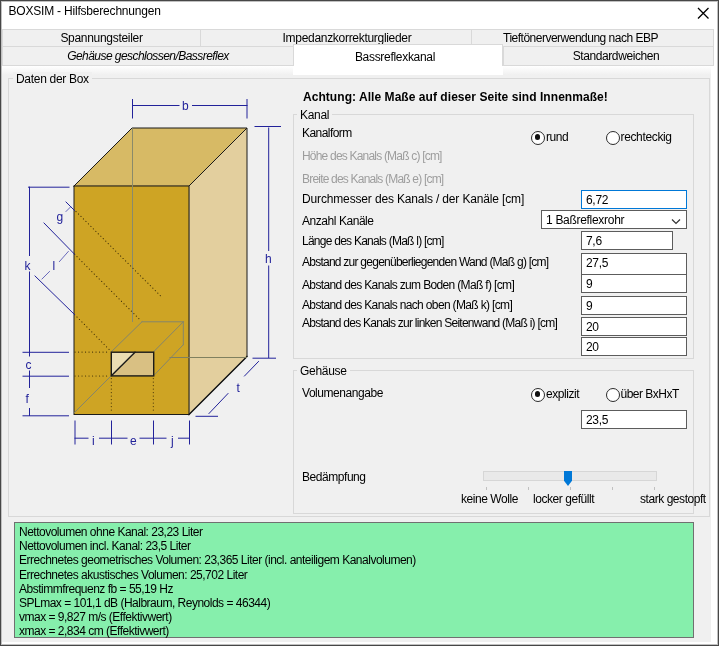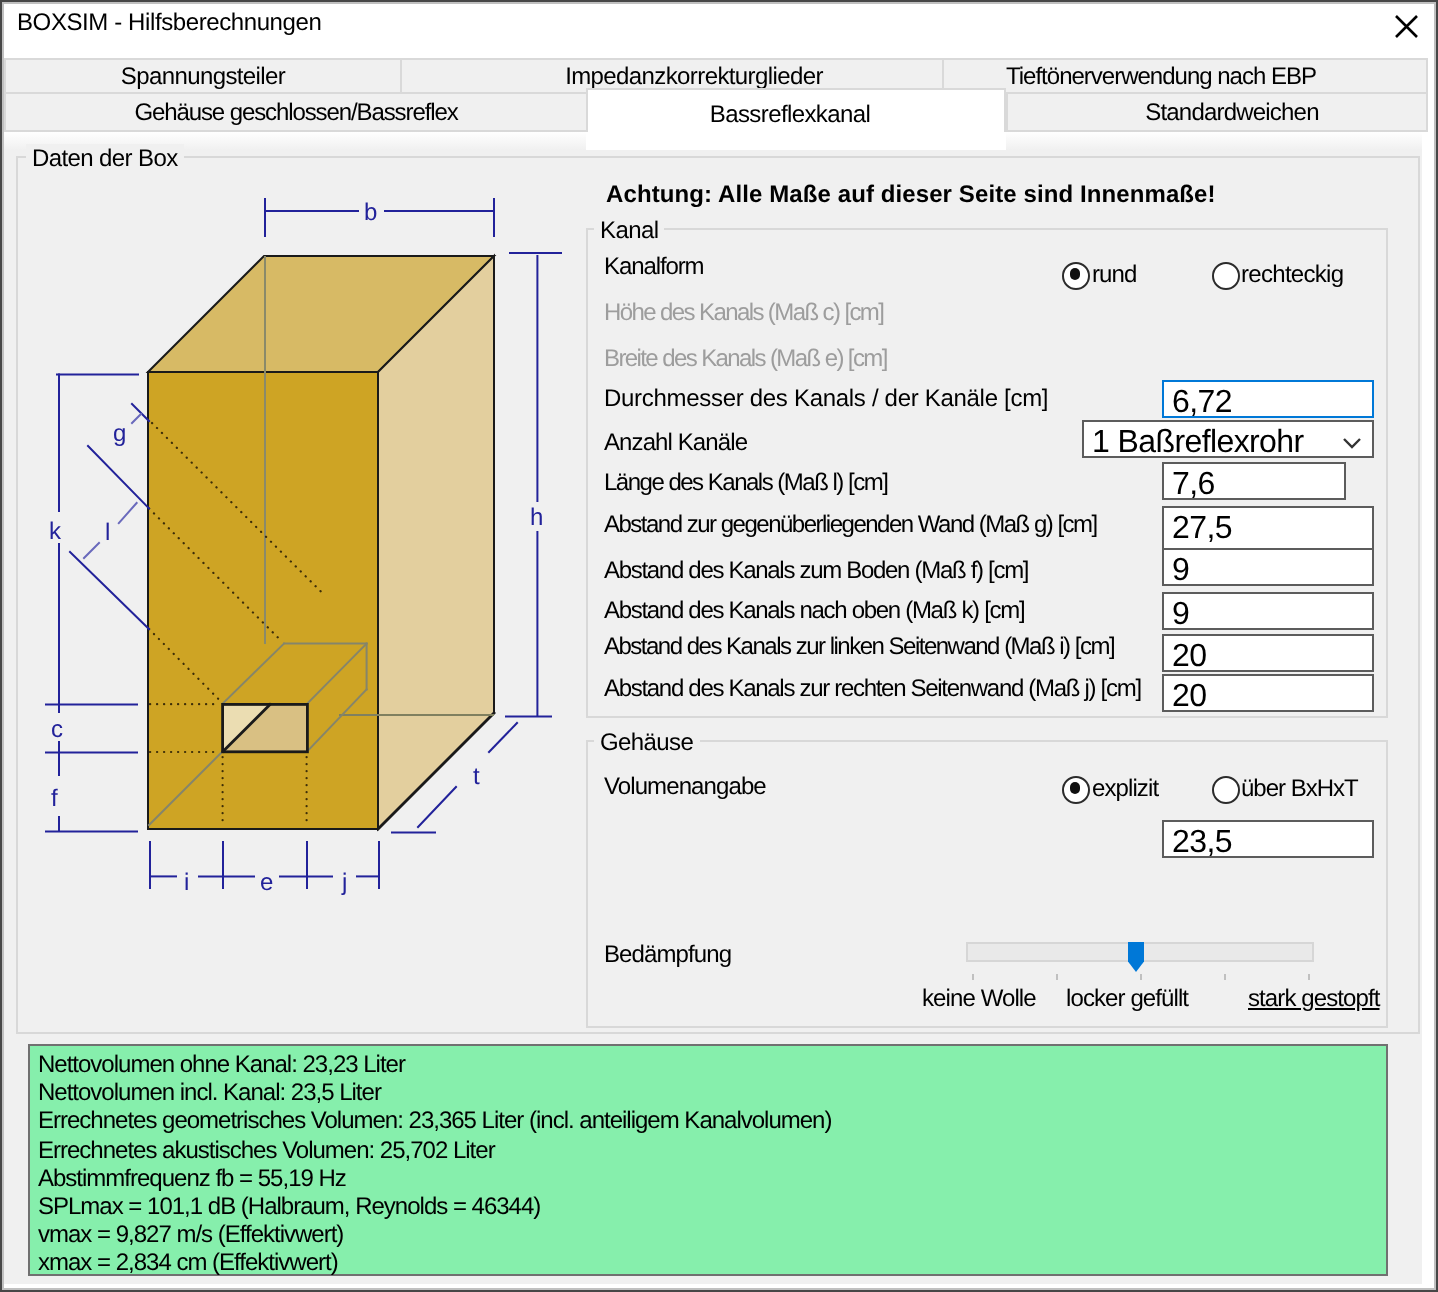--- a/index.html
+++ b/index.html
@@ -1,21 +1,21 @@
 <!DOCTYPE html>
 <html><head><meta charset="utf-8">
 <style>
   html,body{margin:0;padding:0;}
   body{width:719px;height:646px;position:relative;background:#fff;
        font-family:"Liberation Sans",sans-serif;font-size:12px;color:#000;overflow:hidden;}
   .abs{position:absolute;}
   .lbl{position:absolute;font-size:12px;letter-spacing:-0.45px;white-space:nowrap;}
   .gray{color:#9d9d9d;}
   .tb{position:absolute;background:#fff;border:1px solid #5c5c5c;box-sizing:border-box;
-      font-size:16px;padding:2px 0 0 4px;letter-spacing:-0.3px;}
+      font-size:12px;padding:2px 0 0 4px;letter-spacing:-0.3px;}
   .radio{position:absolute;width:14px;height:14px;border:1px solid #2b2b2b;border-radius:50%;
          background:#fff;box-sizing:border-box;}
   .radio .dot{position:absolute;left:3px;top:3px;width:6px;height:6px;border-radius:50%;background:#101010;}
   .fs{position:absolute;border:1px solid #d8d8d8;box-sizing:border-box;}
   .leg{position:absolute;background:#f0f0f0;padding:0 3px;font-size:12px;letter-spacing:-0.3px;}
   .tab{position:absolute;background:#f0f0f0;border:1px solid #d9d9d9;box-sizing:border-box;
        text-align:center;font-size:12px;letter-spacing:-0.3px;}
 </style></head>
 <body>
 
@@ -26,21 +26,21 @@
 <svg class="abs" style="left:697px;top:7px" width="13" height="13" viewBox="0 0 13 13">
   <path d="M1 1 L11.5 11.5 M11.5 1 L1 11.5" stroke="#000" stroke-width="1.3" fill="none"></path>
 </svg>
 
 <div class="abs" style="left:2px;top:29px;width:715px;height:37px;background:#fff;"></div>
 
 <div class="tab" style="left:2px;top:29px;width:199px;height:18px;"><span style="position:relative;top:1px;">Spannungsteiler</span></div>
 <div class="tab" style="left:200px;top:29px;width:320px;height:18px;"><span style="position:relative;top:1px;left:-13px;">Impedanzkorrekturglieder</span></div>
 <div class="tab" style="left:471px;top:29px;width:243px;height:18px;"><span style="position:relative;top:1px;left:-12px;letter-spacing:-0.5px;">Tieftönerverwendung nach EBP</span></div>
 
-<div class="tab" style="left:2px;top:46px;width:292px;height:20px;"><span style="position:relative;top:2px;letter-spacing:-0.55px;">Gehäuse geschlossen/Bassreflex</span></div>
+<div class="tab" style="left:2px;top:46px;width:292px;height:20px;font-style:italic;"><span style="position:relative;top:2px;letter-spacing:-0.55px;">Gehäuse geschlossen/Bassreflex</span></div>
 <div class="tab" style="left:503px;top:46px;width:211px;height:20px;"><span style="position:relative;top:2px;letter-spacing:-0.4px;margin-left:15px;">Standardweichen</span></div>
 
 <div class="tab" style="left:293px;top:44px;width:210px;height:30px;background:#fff;border-bottom:none;z-index:3;"><span style="position:relative;top:5px;left:-3px;">Bassreflexkanal</span></div>
 
 <div class="abs" style="left:2px;top:66px;width:709px;height:576px;background:#f0f0f0;z-index:1;"></div>
 <div class="abs" style="left:2px;top:66px;width:709px;height:9px;background:linear-gradient(#ffffff,#f0f0f0);z-index:1;"></div>
 <div class="abs" style="left:293px;top:66px;width:210px;height:9px;background:#fff;z-index:3;"></div>
 
 <div class="abs" style="left:0;top:0;width:719px;height:646px;z-index:5;">
 
@@ -176,21 +176,20 @@
 
 <div class="lbl" style="left:302px;top:278px;letter-spacing:-0.65px;">Abstand des Kanals zum Boden (Maß f) [cm]</div>
 <div class="tb" style="left:581px;top:274px;width:106px;height:19px;">9</div>
 
 <div class="lbl" style="left:302px;top:297.5px;letter-spacing:-0.65px;">Abstand des Kanals nach oben (Maß k) [cm]</div>
 <div class="tb" style="left:581px;top:295.5px;width:106px;height:19px;">9</div>
 
 <div class="lbl" style="left:302px;top:316px;letter-spacing:-0.75px;">Abstand des Kanals zur linken Seitenwand (Maß i) [cm]</div>
 <div class="tb" style="left:581px;top:316.5px;width:106px;height:19px;">20</div>
 
-<div class="lbl" style="left:302px;top:336.5px;letter-spacing:-0.65px;">Abstand des Kanals zur rechten Seitenwand (Maß j) [cm]</div>
 <div class="tb" style="left:581px;top:337px;width:106px;height:19px;">20</div>
 
 <div class="fs" style="left:293px;top:370px;width:401px;height:144px;"></div>
 <div class="leg" style="left:297px;top:364px;">Gehäuse</div>
 
 <div class="lbl" style="left:302px;top:385.5px;">Volumenangabe</div>
 <div class="radio" style="left:531px;top:387.5px;border-width:1.5px;">
       <div class="dot" style="left:2.6px;top:2.6px;width:5.8px;height:5.8px;"></div>
     </div>
 <div class="lbl" style="left:546px;top:387px;">explizit</div>
@@ -203,21 +202,21 @@
 
 <div class="abs" style="left:483px;top:471px;width:174px;height:10px;background:#e9e9e9;border:1px solid #d6d6d6;box-sizing:border-box;"></div>
 <div class="abs" style="left:564px;top:471px;width:8px;height:15px;background:#0078d7;clip-path:polygon(0 0,100% 0,100% 65%,50% 100%,0 65%);"></div>
 <div class="abs" style="left:486px;top:487px;width:1px;height:3px;background:#c0c0c0;"></div>
 <div class="abs" style="left:528px;top:487px;width:1px;height:3px;background:#c0c0c0;"></div>
 <div class="abs" style="left:570px;top:487px;width:1px;height:3px;background:#c0c0c0;"></div>
 <div class="abs" style="left:612px;top:487px;width:1px;height:3px;background:#c0c0c0;"></div>
 <div class="abs" style="left:654px;top:487px;width:1px;height:3px;background:#c0c0c0;"></div>
 <div class="lbl" style="left:461px;top:492px;">keine Wolle</div>
 <div class="lbl" style="left:533px;top:492px;">locker gefüllt</div>
-<div class="lbl" style="left:624px;top:492px;text-decoration:underline;">stark gestopft</div>
+<div class="lbl" style="left:640px;top:492px;">stark gestopft</div>
 
 <div class="abs" style="left:14px;top:522px;width:680px;height:116px;background:#86efac;border:1px solid #707070;box-sizing:border-box;">
   <div style="padding:2px 0 0 4px;font-size:12px;line-height:14.2px;letter-spacing:-0.5px;">
     Nettovolumen ohne Kanal: 23,23 Liter<br>
     Nettovolumen incl. Kanal: 23,5 Liter<br>
     Errechnetes geometrisches Volumen: 23,365 Liter (incl. anteiligem Kanalvolumen)<br>
     Errechnetes akustisches Volumen: 25,702 Liter<br>
     Abstimmfrequenz fb = 55,19 Hz<br>
     SPLmax = 101,1 dB (Halbraum, Reynolds = 46344)<br>
     vmax = 9,827 m/s (Effektivwert)<br>

